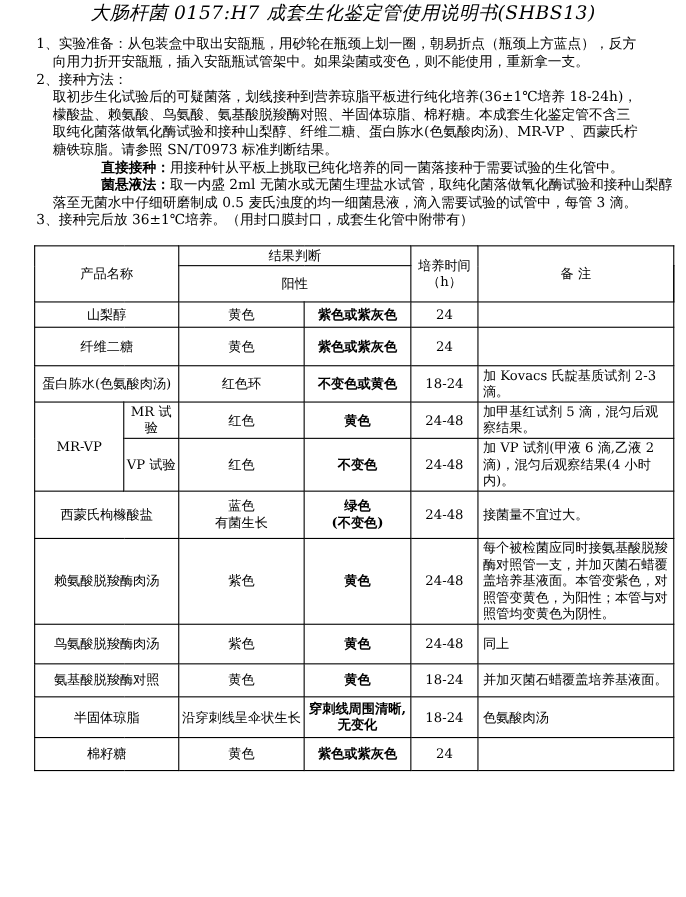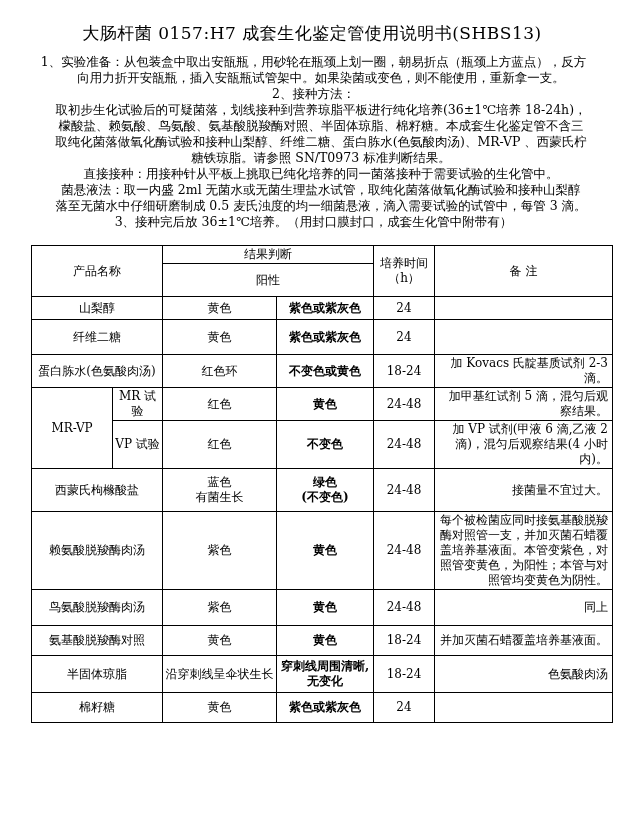--- a/index.html
+++ b/index.html
@@ -4,50 +4,50 @@
 <style>
   html, body { margin: 0; padding: 0; background: #ffffff; }
   body {
     width: 624px; height: 815px;
     font-family: "DejaVu Serif", "Liberation Serif", serif;
     color: #000;
   }
   .page { position: relative; width: 624px; height: 815px; overflow: hidden; }
 
   .title {
-    margin: 0; padding-top: 22px;
+    margin: 0; 
     text-align: center;
     font-size: 17px; font-weight: normal;
     letter-spacing: 0.5px;
+    font-style: italic;
   }
 
   .instr {
     margin: 9px 30px 0 33px;
     font-size: 12.5px; line-height: 16px;
     white-space: nowrap;
-    text-align: center;
   }
   .iline { }
   .iline.cont { padding-left: 15px; }
-  .bld { font-weight: normal; }
+  .bld { font-weight: bold; margin-left: 44px; }
 
   table.res {
     border-collapse: collapse; table-layout: fixed;
     margin: 15px 0 0 31px; width: 581px;
     font-size: 12px; line-height: 15px;
   }
   table.res td {
     border: 1px solid #000;
     text-align: center; vertical-align: middle;
     padding: 1px 2px;
     white-space: pre-line;
     overflow: hidden;
   }
   table.res td.remark {
-    text-align: right; padding: 1px 4px;
+    text-align: left; padding: 1px 4px;
   }
   table.res td.neg { padding: 1px 1px; font-weight: bold; }
 
   .footer {
     margin: 36px 0 0 300px;
     font-size: 13.5px; line-height: 20px;
     white-space: pre;
   }
 </style>
 </head>

